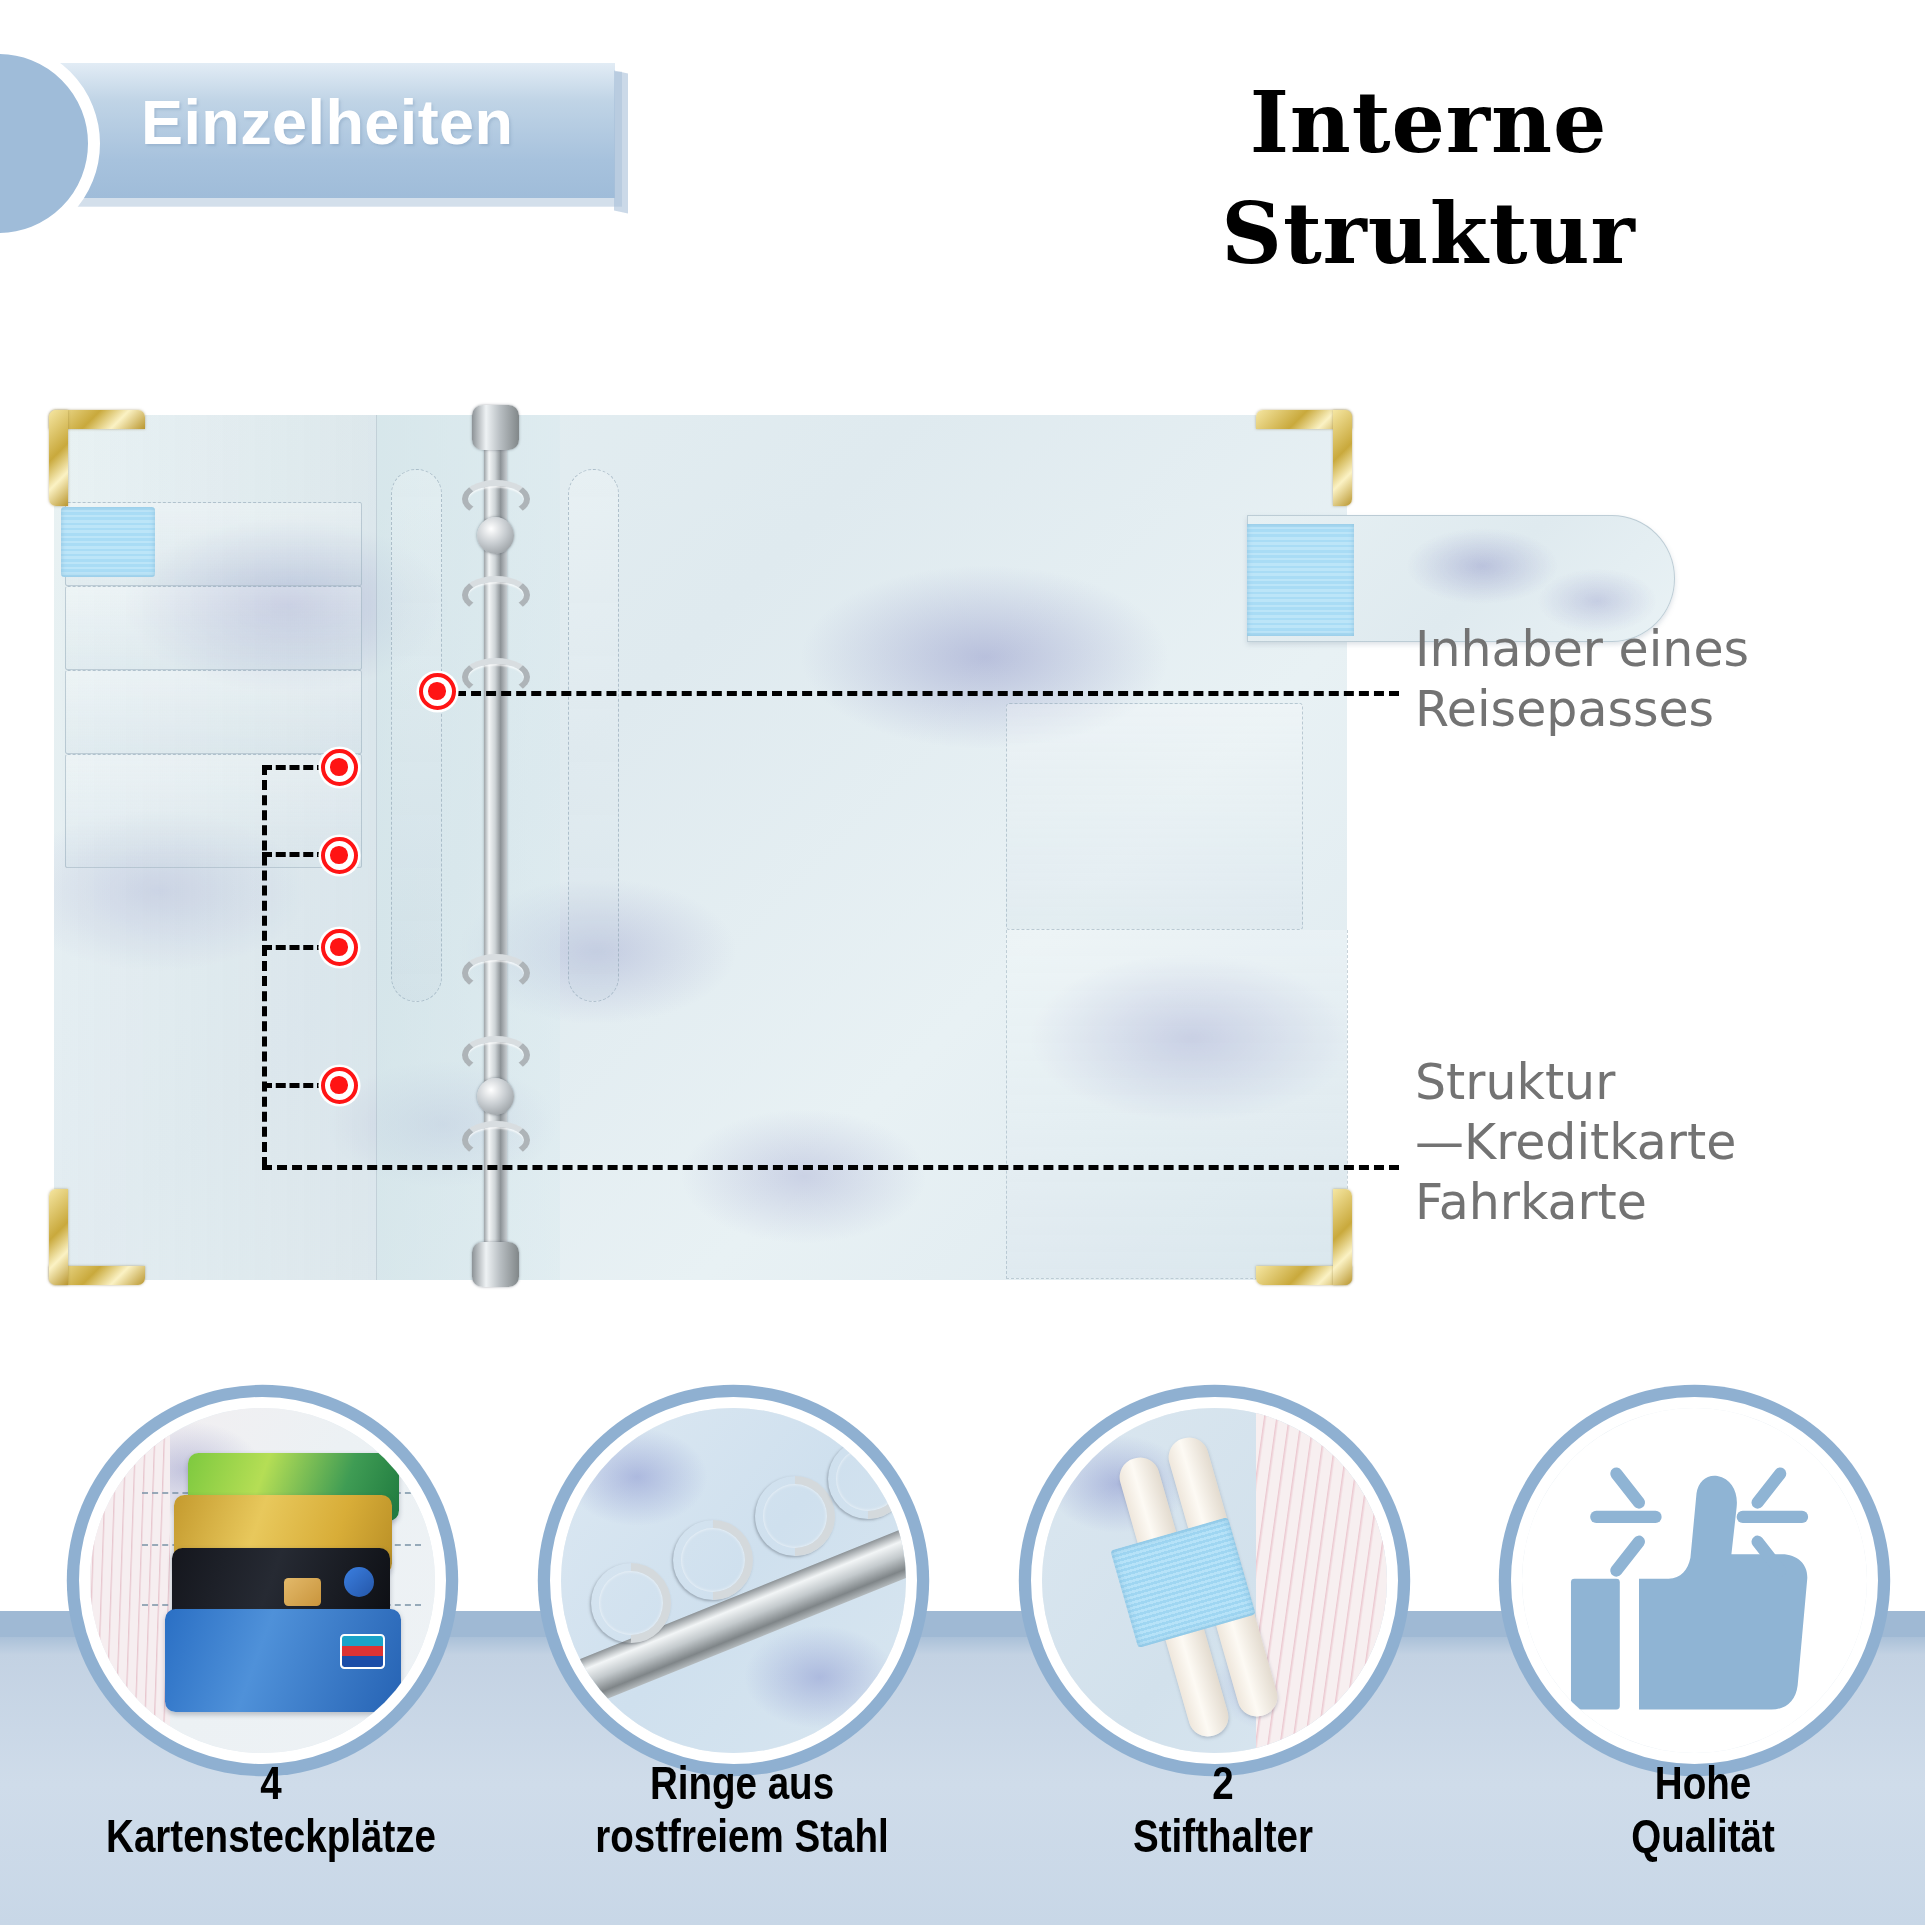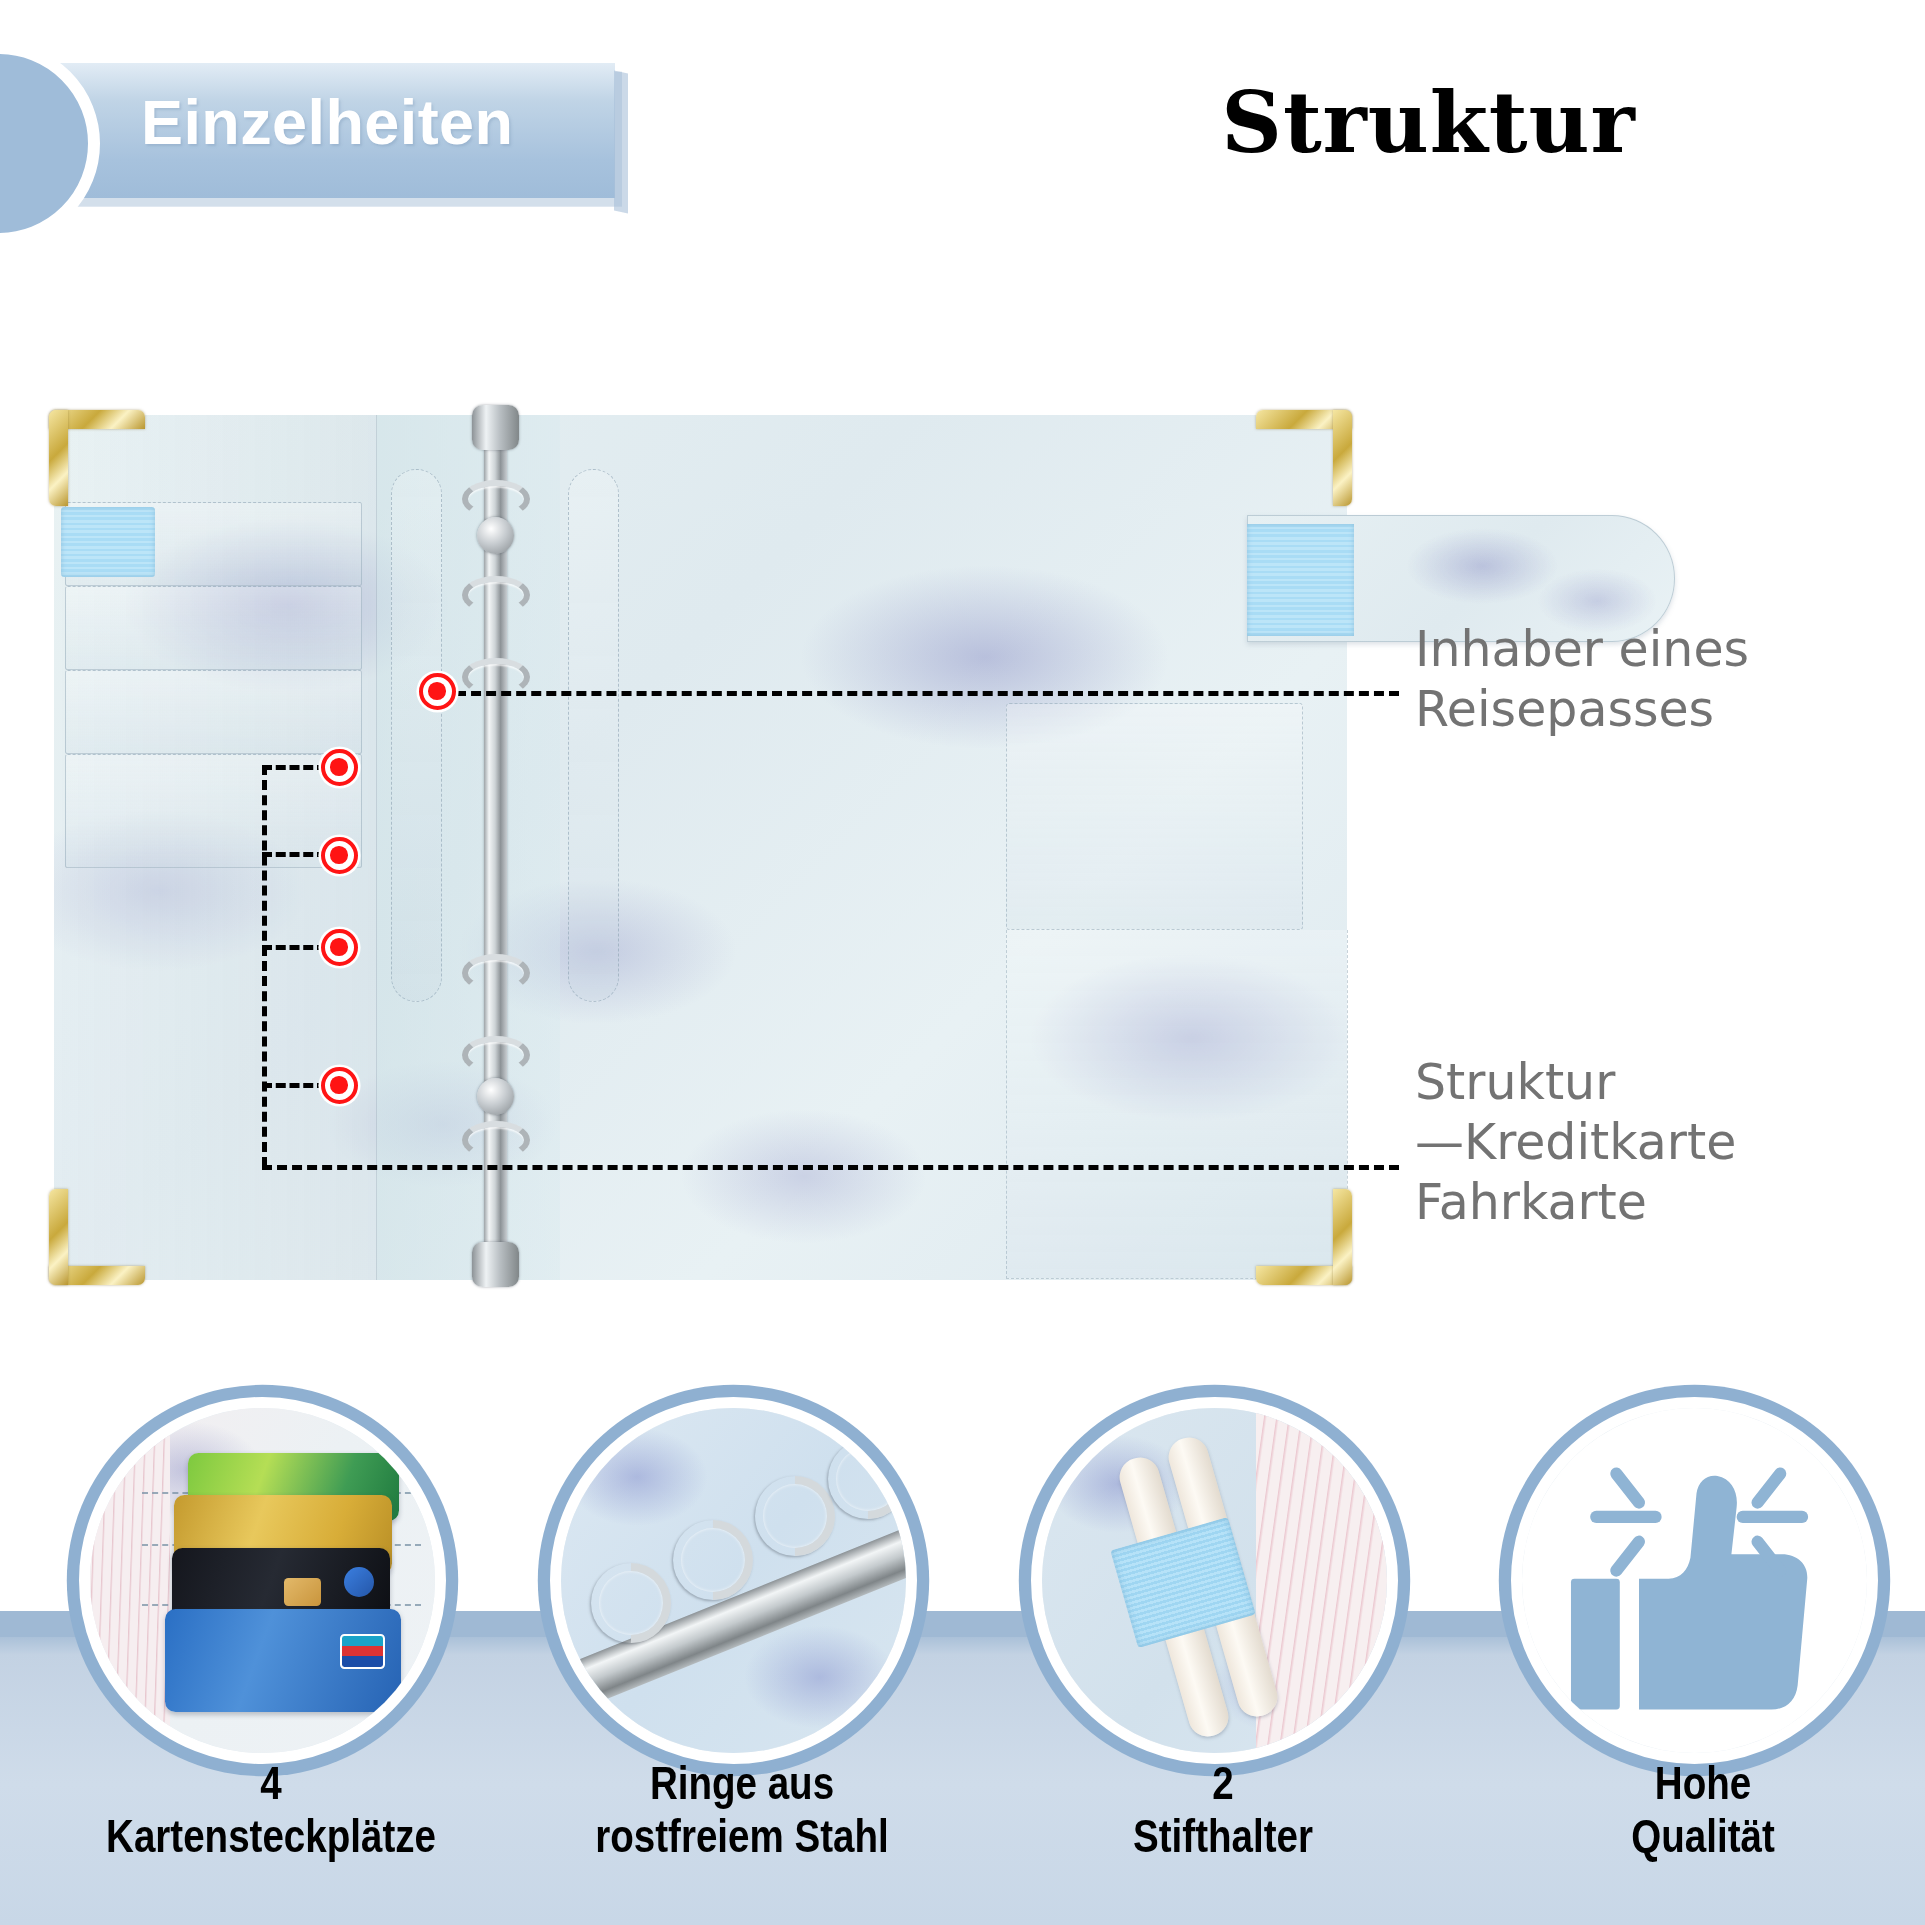--- a/index.html
+++ b/index.html
@@ -311,20 +311,21 @@
   }
 </style>
 </head>
 <body>
 
 <div id="badge-banner"></div>
 <div id="badge-ring"></div>
 <div id="badge-label">Einzelheiten</div>
 
 <div id="main-heading">
+  <span class="ln">Interne</span>
   <span class="ln">Struktur</span>
 </div>
 
 <div id="product-photo">
   <div class="cover"></div>
   <div class="fold-left"></div>
   <div class="spine-panel"></div>
 
   <div class="pocket" id="pocket-1"></div>
   <div class="pocket" id="pocket-2"></div>

